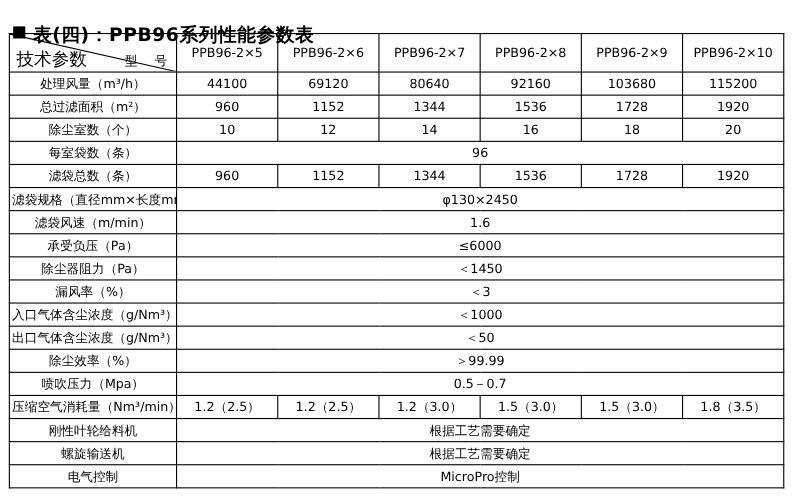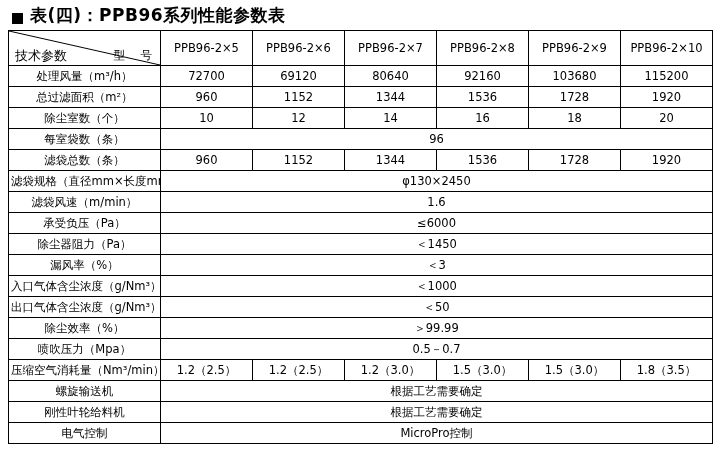--- a/index.html
+++ b/index.html
@@ -16,22 +16,22 @@
   }
   .page {
     position: relative;
     width: 720px;
     height: 457px;
     box-sizing: border-box;
     padding: 0;
   }
   .title-row {
     display: flex;
-    align-items: flex-end;
-    padding: 10px 0 6px 12px;
+    align-items: flex-start;
+    padding: 24px 0 6px 12px;
     height: 30px;
     box-sizing: border-box;
   }
   .title-marker {
     width: 11px;
     height: 11px;
     background: #000;
     margin-right: 7px;
     flex: 0 0 auto;
   }
@@ -78,21 +78,21 @@
     position: absolute;
     top: 18px;
     right: 6px;
     font-size: 11.5px;
     letter-spacing: 2px;
   }
   .corner .lbl-param {
     position: absolute;
     bottom: 2px;
     left: 6px;
-    font-size: 13px;
+    font-size: 16px;
   }
   .colhead {
     font-size: 12px;
     height: 34px !important;
   }
   .wide {
     text-align: center;
   }
 </style>
 </head>
@@ -127,21 +127,21 @@
         <td class="colhead">PPB96-2×5</td>
         <td class="colhead">PPB96-2×6</td>
         <td class="colhead">PPB96-2×7</td>
         <td class="colhead">PPB96-2×8</td>
         <td class="colhead">PPB96-2×9</td>
         <td class="colhead">PPB96-2×10</td>
       </tr>
 
       <tr>
         <td class="rowhead">处理风量（m³/h）</td>
-        <td>72700</td>
+        <td>44100</td>
         <td>69120</td>
         <td>80640</td>
         <td>92160</td>
         <td>103680</td>
         <td>115200</td>
       </tr>
 
       <tr>
         <td class="rowhead">总过滤面积（m²）</td>
         <td>960</td>
@@ -227,26 +227,26 @@
         <td class="rowhead">压缩空气消耗量（Nm³/min）</td>
         <td>1.2（2.5）</td>
         <td>1.2（2.5）</td>
         <td>1.2（3.0）</td>
         <td>1.5（3.0）</td>
         <td>1.5（3.0）</td>
         <td>1.8（3.5）</td>
       </tr>
 
       <tr>
+        <td class="rowhead">刚性叶轮给料机</td>
+        <td class="wide" colspan="6">根据工艺需要确定</td>
+      </tr>
+
+      <tr>
         <td class="rowhead">螺旋输送机</td>
-        <td class="wide" colspan="6">根据工艺需要确定</td>
-      </tr>
-
-      <tr>
-        <td class="rowhead">刚性叶轮给料机</td>
         <td class="wide" colspan="6">根据工艺需要确定</td>
       </tr>
 
       <tr>
         <td class="rowhead">电气控制</td>
         <td class="wide" colspan="6">MicroPro控制</td>
       </tr>
 
     </tbody>
   </table>

